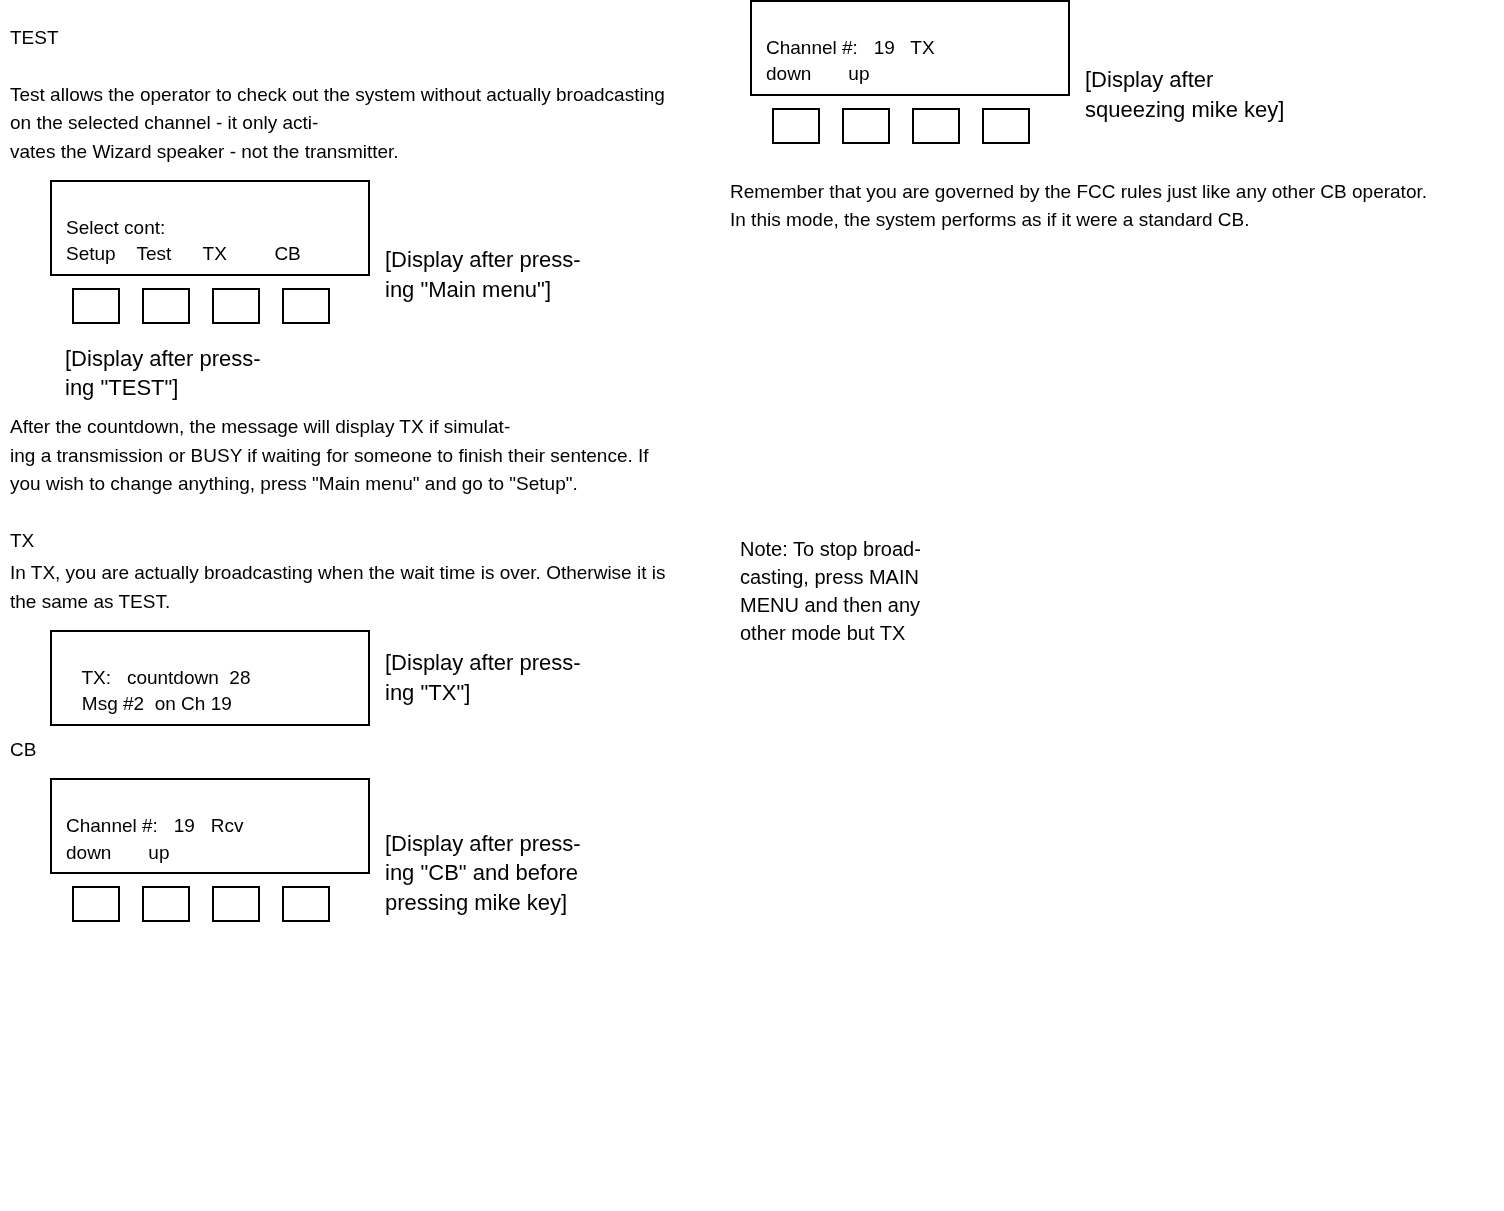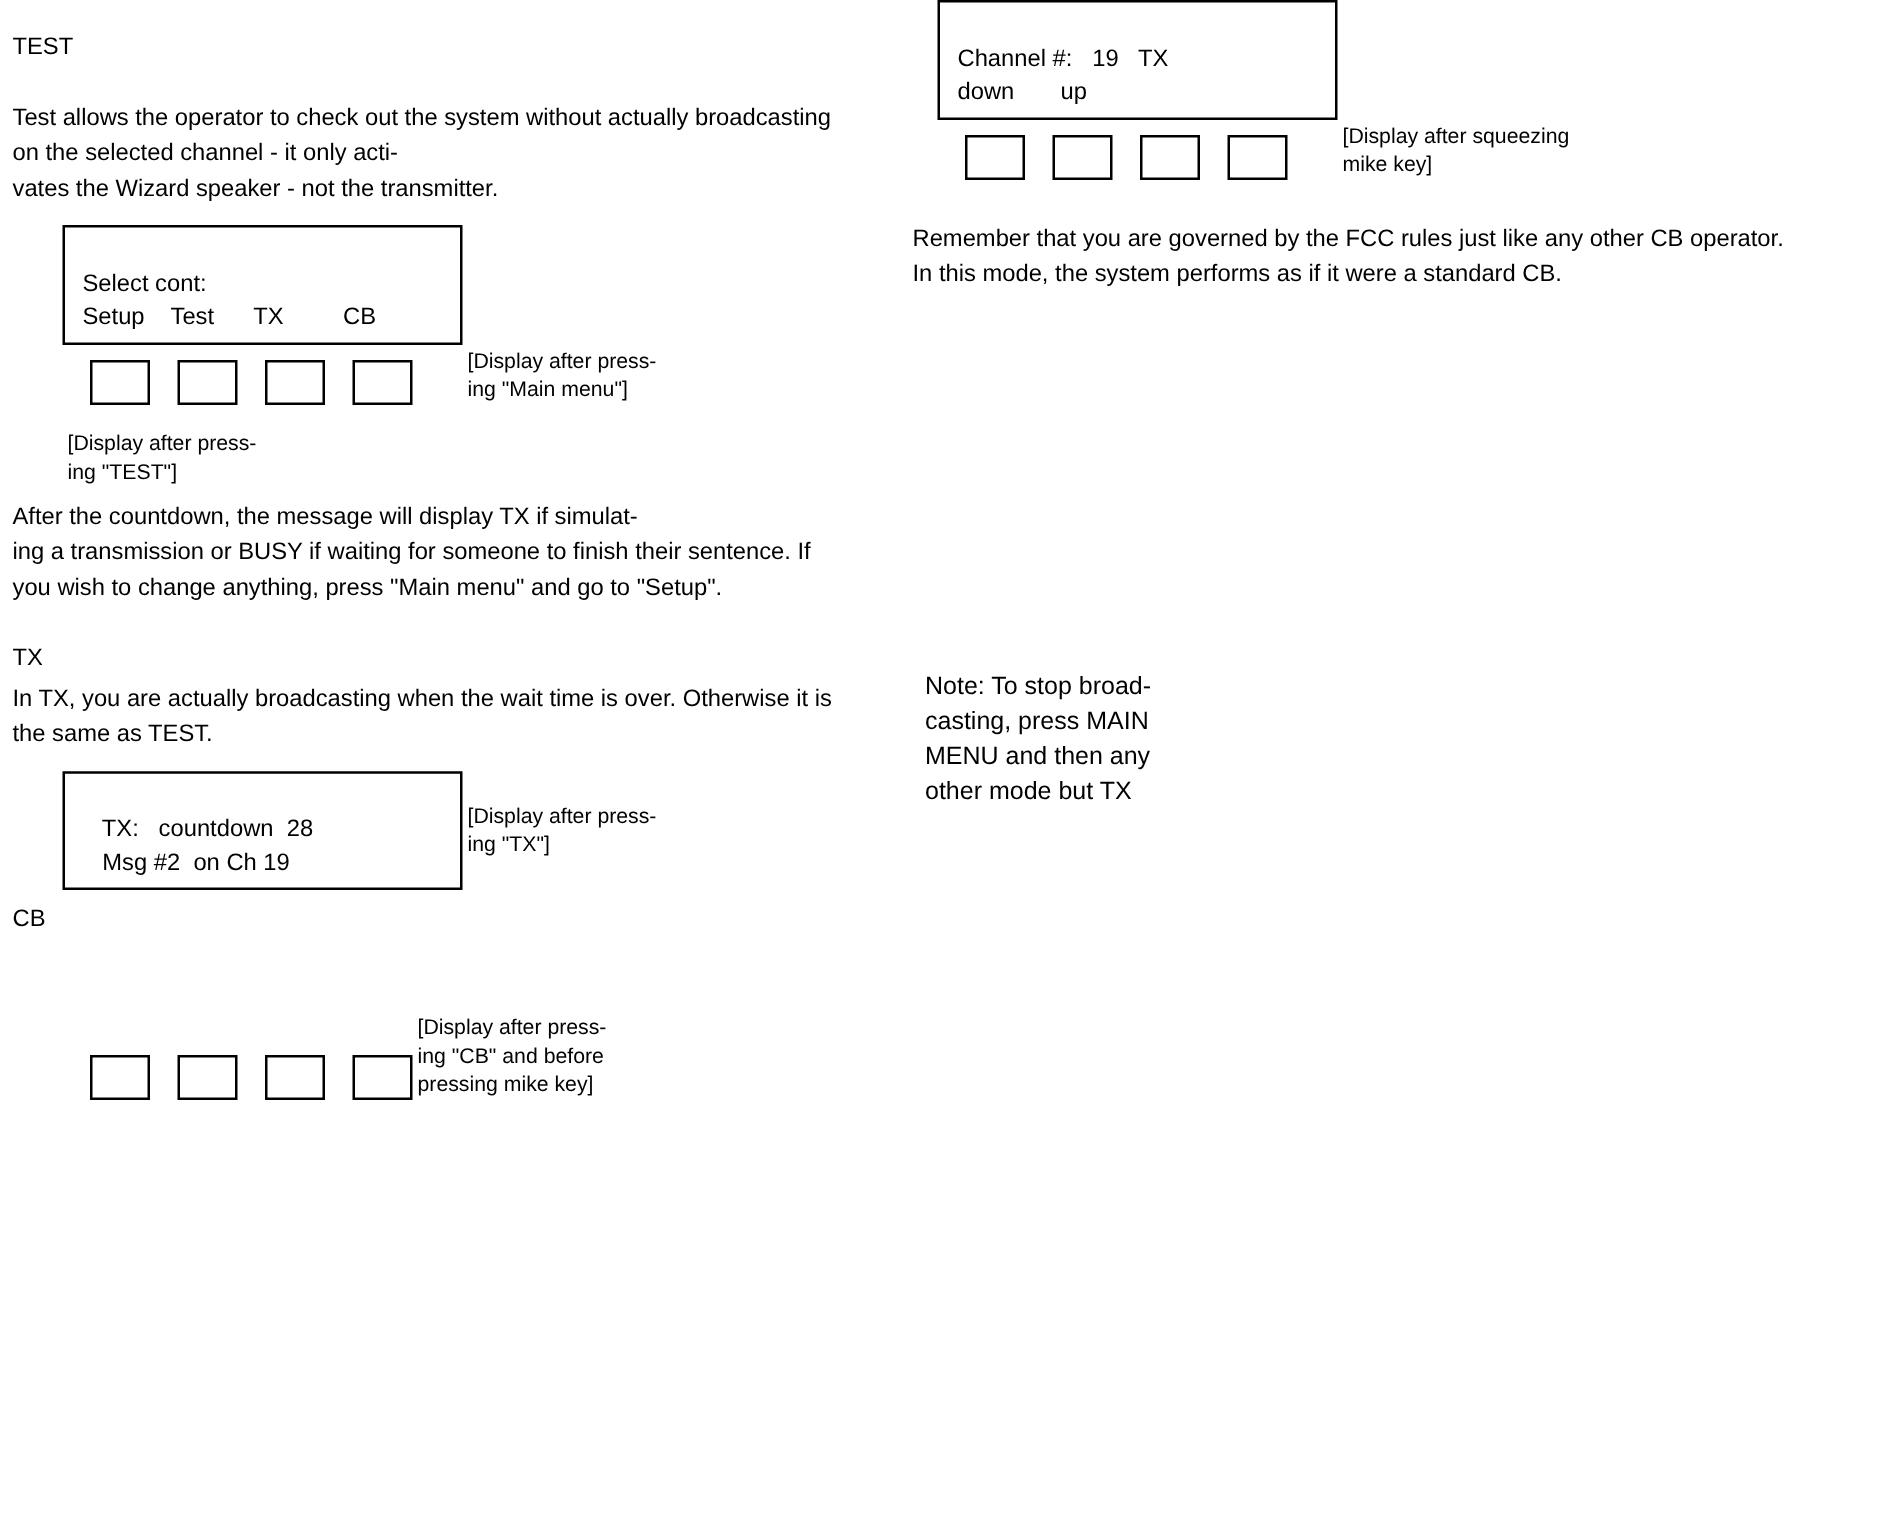--- a/index.html
+++ b/index.html
@@ -35,21 +35,21 @@
       margin-bottom: 4px;
     }
     .spacer {
       height: 24px;
     }
     .spacer-sm {
       height: 10px;
     }
     .lcd-block {
       display: flex;
-      align-items: flex-end;
+      align-items: center;
       margin-left: 40px;
     }
     .lcd-block.no-indent {
       margin-left: 20px;
     }
     .lcd-container {
       display: flex;
       flex-direction: column;
     }
     .lcd {
@@ -66,24 +66,24 @@
       gap: 22px;
       padding: 12px 0 0 22px;
     }
     .btn {
       border: 2px solid #000;
       width: 48px;
       height: 36px;
       background: #fff;
     }
     .caption {
-      font-size: 17px;
+      font-size: 22px;
       line-height: 1.35;
       padding-top: 46px;
-      padding-left: 4px;
+      padding-left: 15px;
       max-width: 220px;
     }
     .caption.mid {
       padding-top: 0px;
       align-self: center;
     }
     .note-box {
       font-size: 20px;
       line-height: 1.4;
       margin-top: 300px;
@@ -144,20 +144,23 @@
       <div class="caption mid" style="white-space:pre-line;">[Display after press-
 ing "TX"]</div>
     </div>
 
     <div class="spacer-sm"></div>
     <p class="para">CB</p>
     <div class="spacer-sm"></div>
 
     <div class="lcd-block">
       <div class="lcd-container">
+        <div class="lcd">
+<span>Channel #:   19   Rcv</span>
+<span>down       up</span></div>
         <div class="buttons-row">
           <div class="btn"></div>
           <div class="btn"></div>
           <div class="btn"></div>
           <div class="btn"></div>
         </div>
       </div>
       <div class="caption" style="white-space:pre-line;">[Display after press-
 ing "CB" and before pressing mike key]</div>
     </div>

